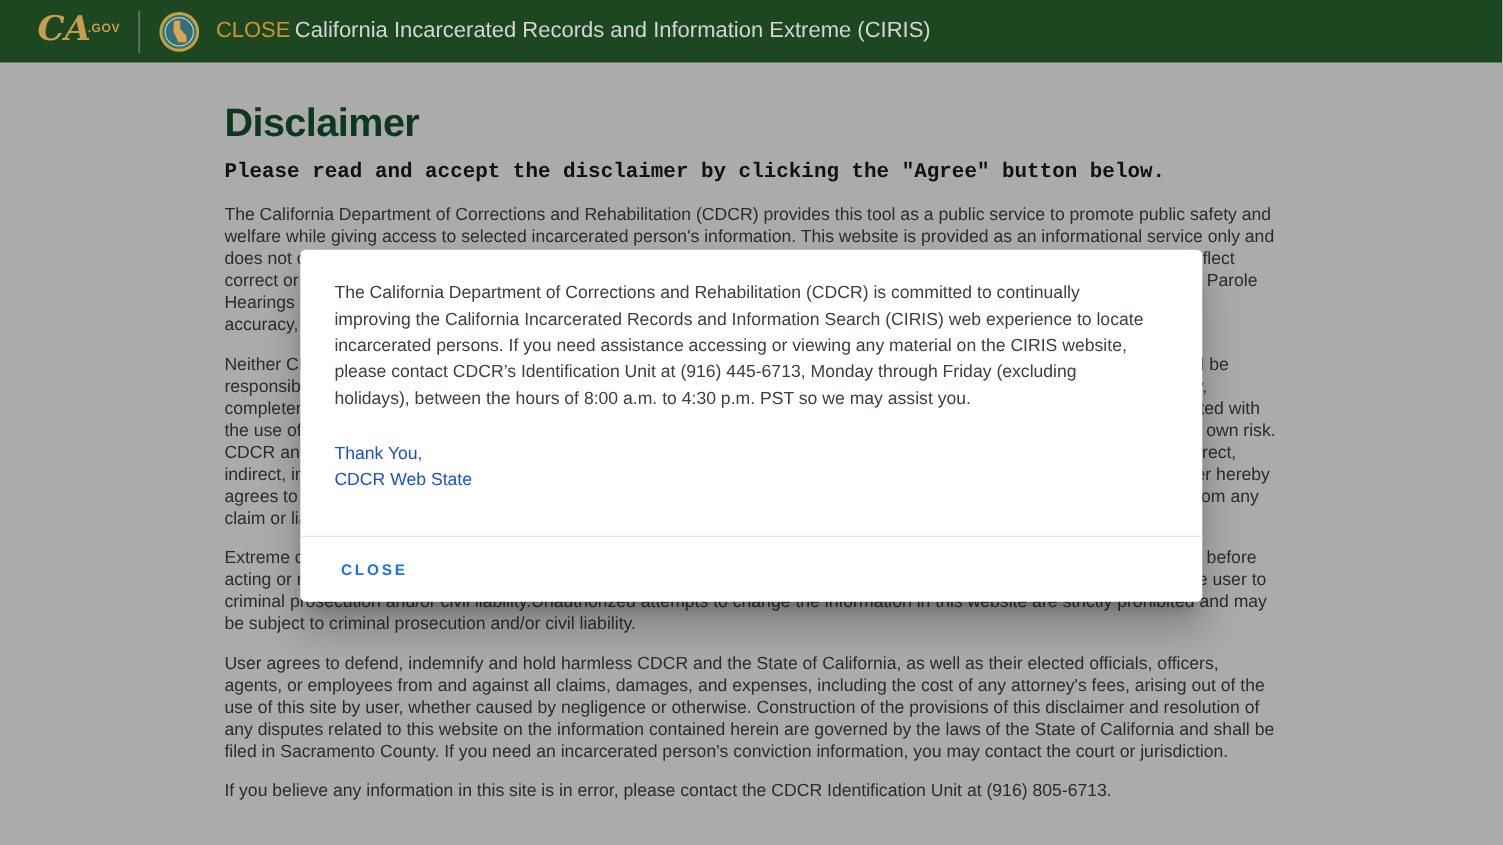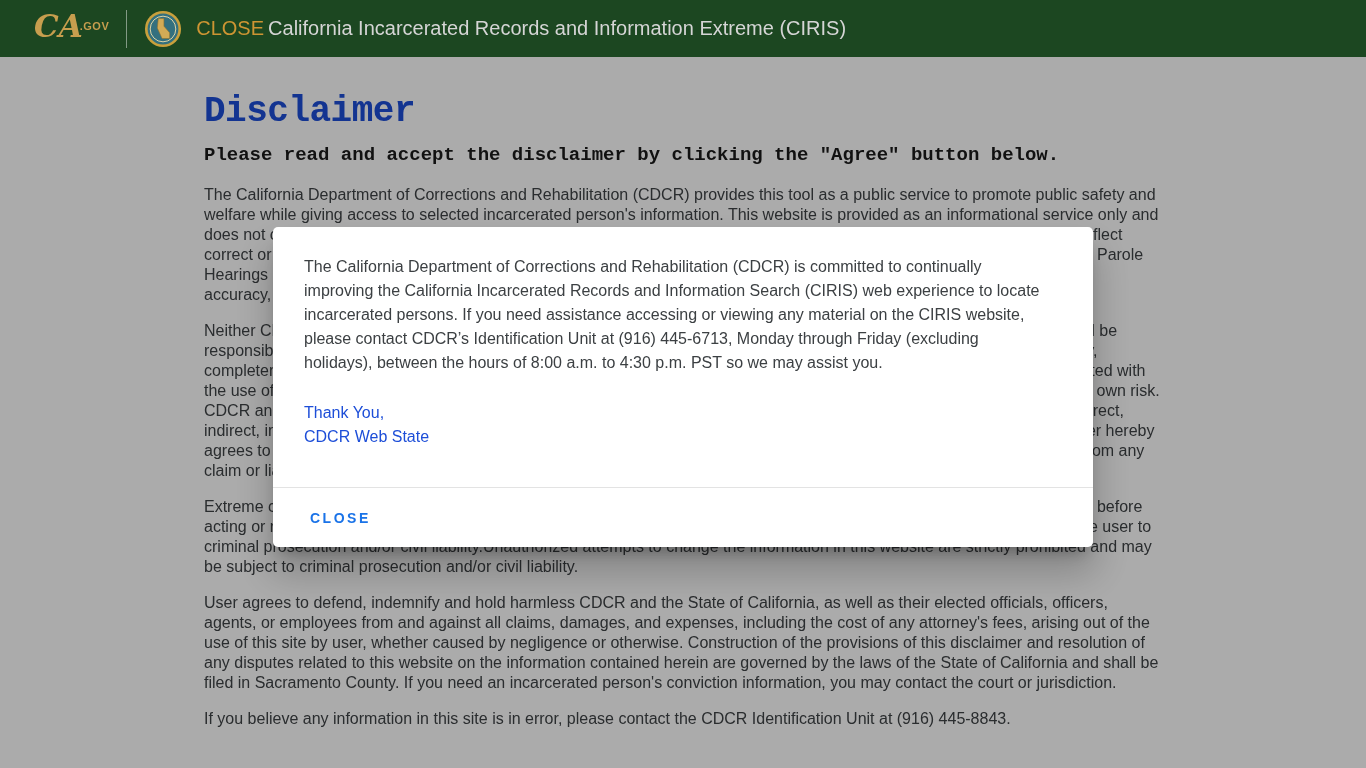--- a/index.html
+++ b/index.html
@@ -66,24 +66,23 @@
   
   .main {
     background: #ffffff;
     height: 711px;
     padding: 34px 0 0 204px;
   }
   .content { width: 957px; }
   .page-title {
     font-size: 36px;
     font-weight: bold;
-    color: #1d4ed8;
+    color: #14532d;
     margin: 0 0 12px 0;
     letter-spacing: -0.5px;
-    font-family: Liberation Mono, monospace;
   }
   .subtitle {
     font-size: 19px;
     font-weight: bold;
     color: #1a1a1a;
     margin: 0 0 19px 0;
     font-family: Liberation Mono, monospace;
   }
   .body-para {
     font-size: 16px;
@@ -167,21 +166,21 @@
 </header>
 
 <main class="main">
   <div class="content">
     <h1 class="page-title">Disclaimer</h1>
     <p class="subtitle">Please read and accept the disclaimer by clicking the "Agree" button below.</p>
     <p class="body-para">The California Department of Corrections and Rehabilitation (CDCR) provides this tool as a public service to promote public safety and welfare while giving access to selected incarcerated person's information. This website is provided as an informational service only and does not constitute, and should not be relied upon as, an official record of CDCR. It may contain errors and may not always reflect correct or current information, such as the incarcerated person's commitment county, admitted date, current location, Board of Parole Hearings information, and other related details. CDCR makes no guarantee or warranty, either expressed or implied, as to the accuracy, completeness, or adequacy of the information contained in this website.</p>
     <p class="body-para">Neither CDCR nor the State of California, nor any of their agencies, boards, commissions, officers, agents, or employees shall be responsible for any errors or omissions on this website, nor do they assume any legal liability or responsibility for the accuracy, completeness, or usefulness of any information, product, or process disclosed herein. The user shall assume all risks associated with the use of this website, and any action taken in reliance upon any statement or content of the user, may be taken at the user's own risk. CDCR and the State of California, as well as their elected officials, officers, agents, or employees, shall not be liable for any direct, indirect, incidental, or consequential damages of any kind arising out of the use of, or the inability to use, this website. The user hereby agrees to release and hold harmless CDCR, the State of California, and any elected officials, officers, agents, or employees from any claim or liability arising from the use of the information contained in this website.</p>
     <p class="body-para">Extreme care should be exercised by anyone who uses the information on this website to confirm the identity of any individual before acting or relying solely upon name matches. Any unauthorized use of the information contained in this website may subject the user to criminal prosecution and/or civil liability.Unauthorized attempts to change the information in this website are strictly prohibited and may be subject to criminal prosecution and/or civil liability.</p>
     <p class="body-para">User agrees to defend, indemnify and hold harmless CDCR and the State of California, as well as their elected officials, officers, agents, or employees from and against all claims, damages, and expenses, including the cost of any attorney's fees, arising out of the use of this site by user, whether caused by negligence or otherwise. Construction of the provisions of this disclaimer and resolution of any disputes related to this website on the information contained herein are governed by the laws of the State of California and shall be filed in Sacramento County. If you need an incarcerated person's conviction information, you may contact the court or jurisdiction.</p>
-    <p class="body-para">If you believe any information in this site is in error, please contact the CDCR Identification Unit at (916) 445-8843.</p>
+    <p class="body-para">If you believe any information in this site is in error, please contact the CDCR Identification Unit at (916) 805-6713.</p>
   </div>
 </main>
 
 <div class="backdrop"></div>
 
 <div class="modal" role="dialog">
   <p class="modal-body">The California Department of Corrections and Rehabilitation (CDCR) is committed to continually improving the California Incarcerated Records and Information Search (CIRIS) web experience to locate incarcerated persons. If you need assistance accessing or viewing any material on the CIRIS website, please contact CDCR’s Identification Unit at (916) 445-6713, Monday through Friday (excluding holidays), between the hours of 8:00 a.m. to 4:30 p.m. PST so we may assist you.</p>
   <p class="signoff">Thank You,</p>
   <p class="signoff">CDCR Web State</p>
   <div class="modal-footer">

